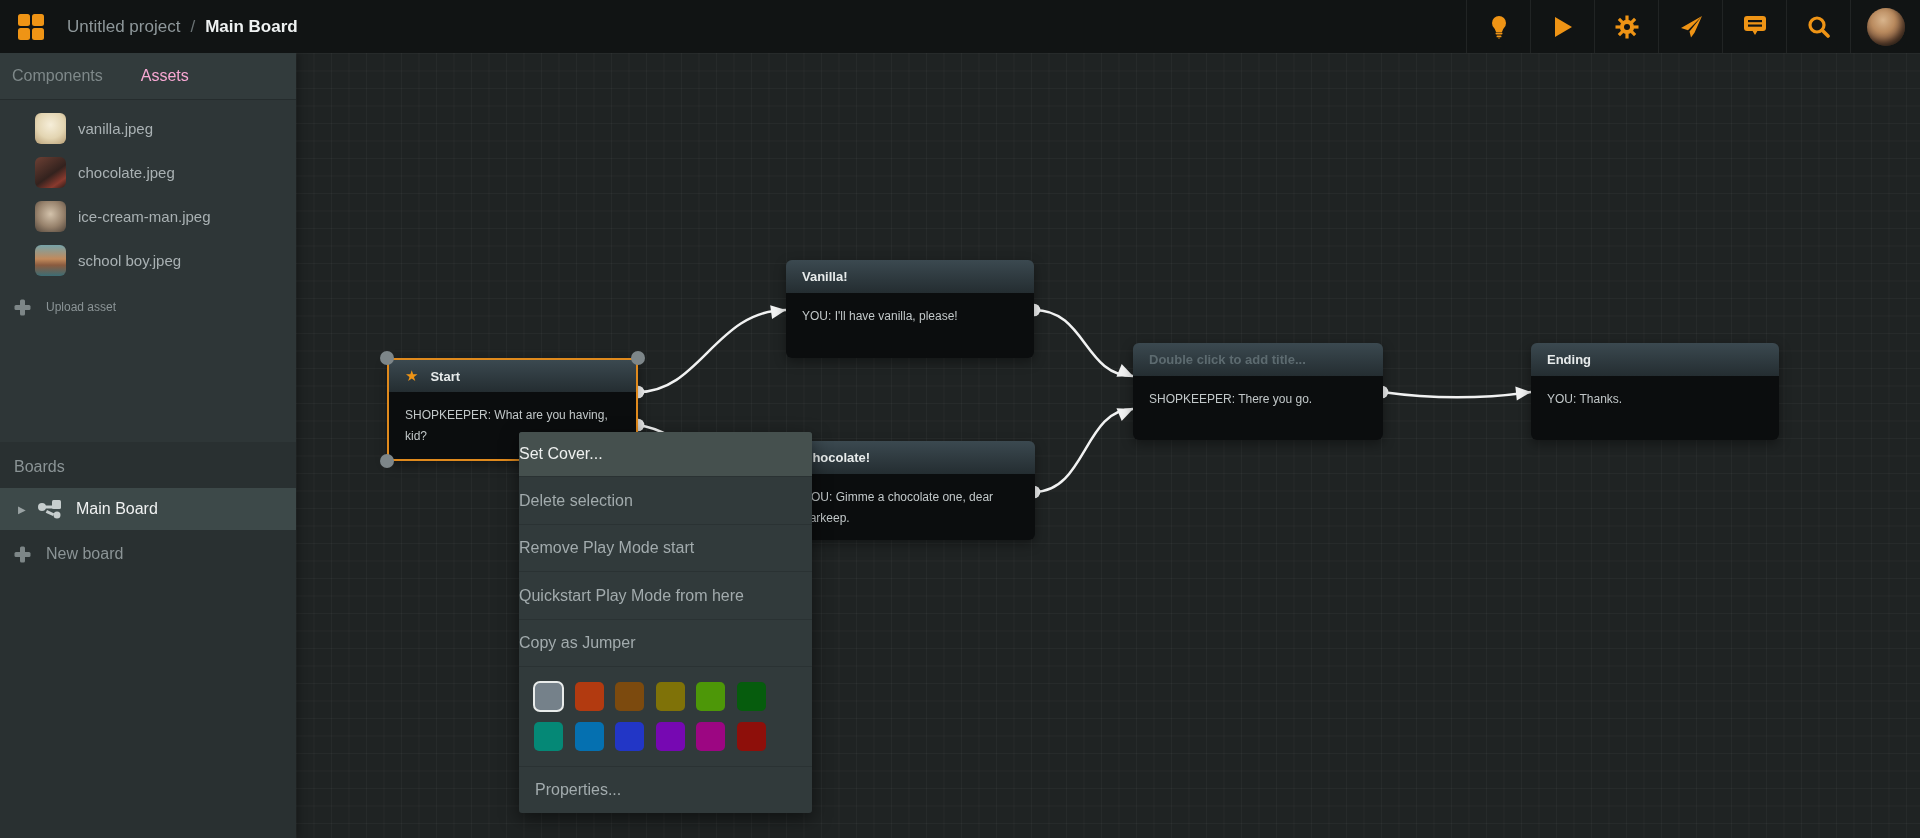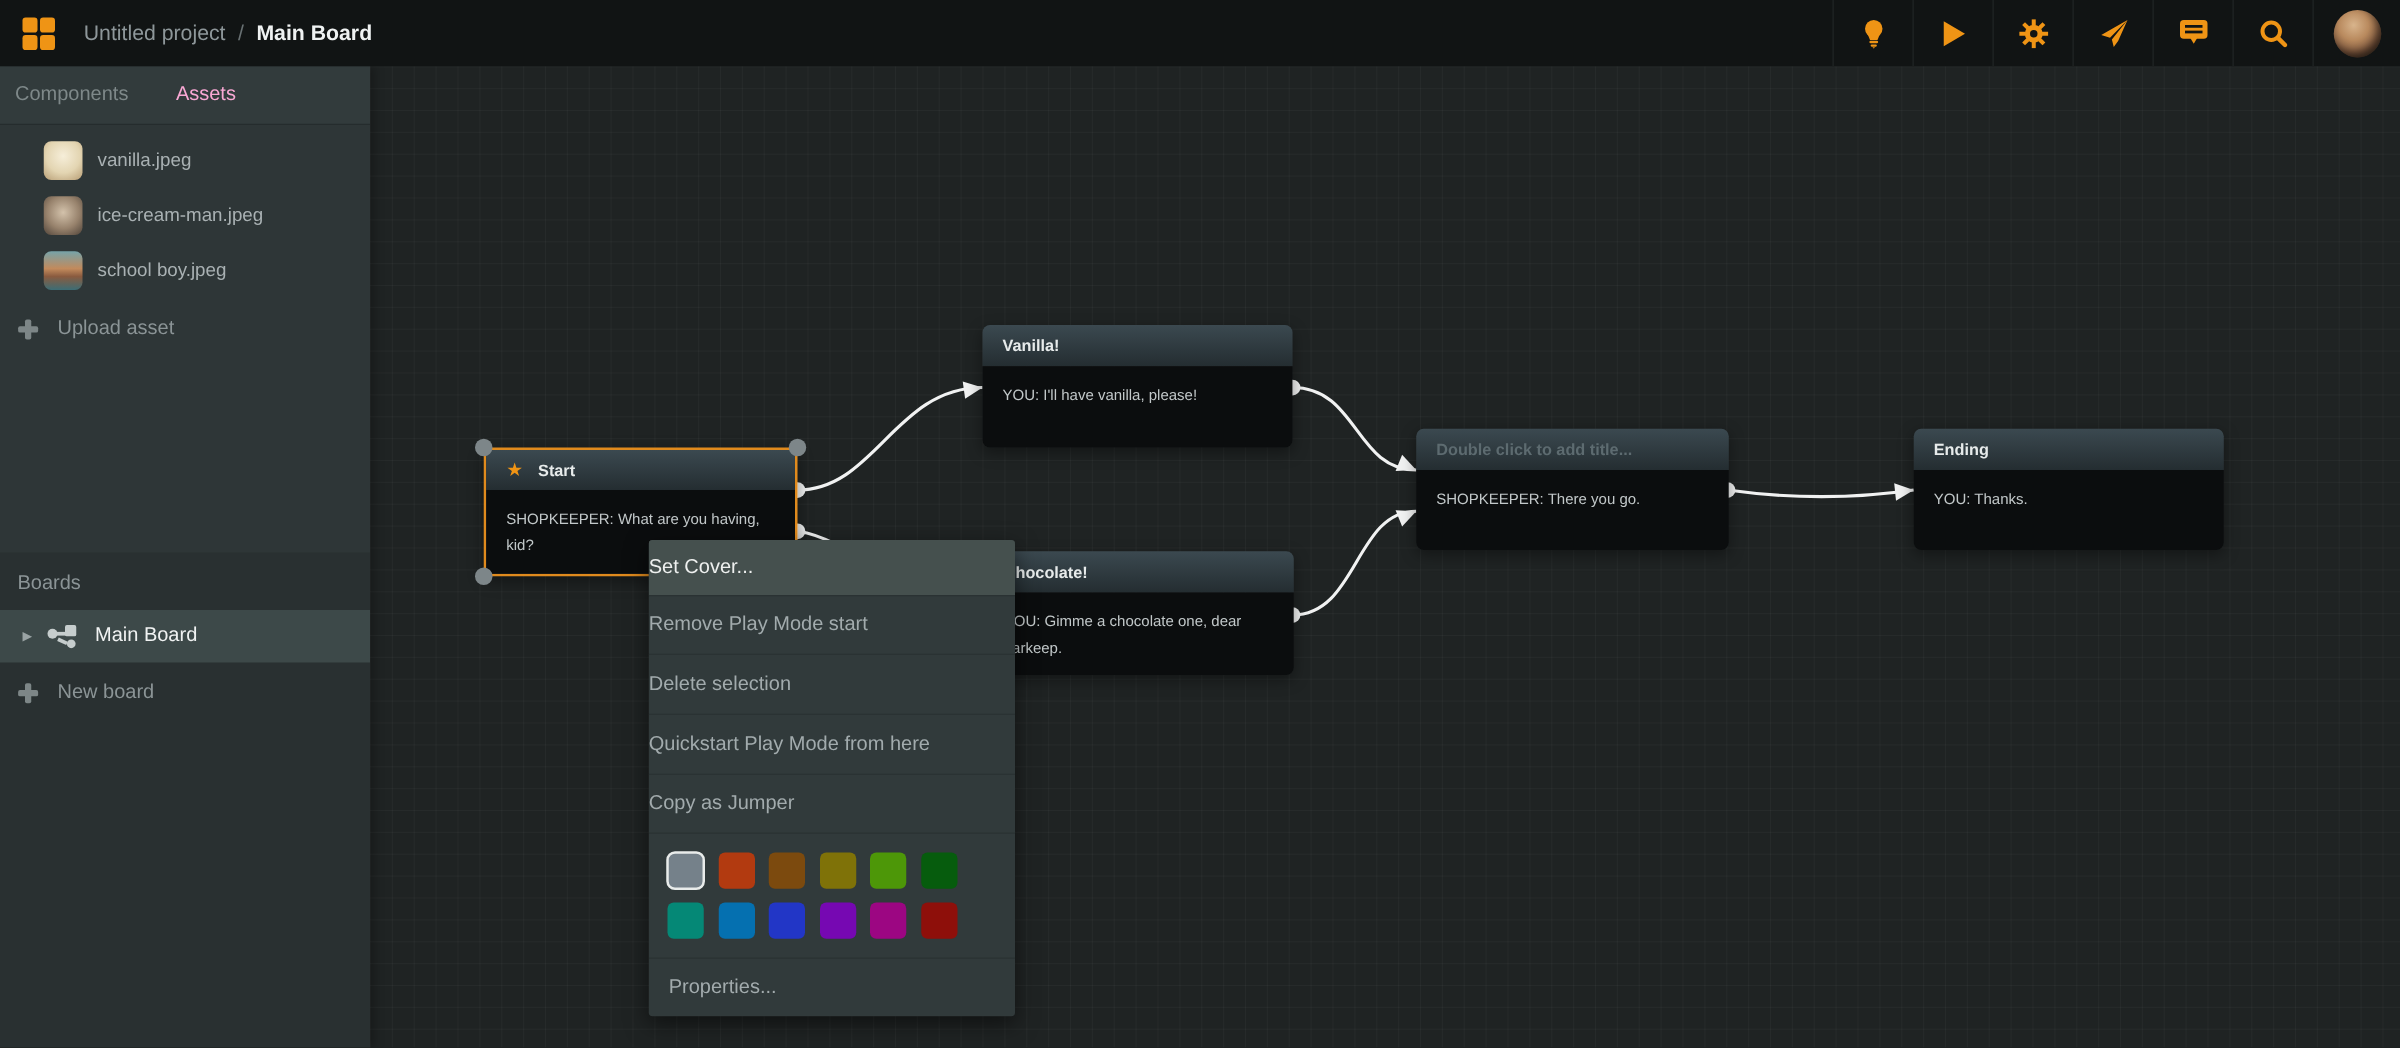--- a/index.html
+++ b/index.html
@@ -38,21 +38,21 @@
   .tab.active { color:#f9a8d4; margin-left:14px; }
   .asset-list { padding-top:6px; }
   .asset-row { height:44px; display:flex; align-items:center; padding-left:35px; gap:12px; }
   .thumb { width:31px; height:31px; border-radius:6px; flex:0 0 31px; }
   .thumb-0 { background:radial-gradient(circle at 50% 38%, #f6eed9 0%, #e3d5b2 55%, #b79d74 100%); }
   .thumb-1 { background:linear-gradient(145deg,#6d4034 0%, #33221e 55%, #8a3a2e 80%, #2a1b18 100%); }
   .thumb-2 { background:radial-gradient(circle at 50% 42%, #d3c2ab 0%, #97826c 55%, #4f4339 100%); }
   .thumb-3 { background:linear-gradient(180deg,#76a3a9 0%, #c28a5c 45%, #8a5b3f 65%, #3c6d75 100%); }
   .asset-name { font-size:15px; color:#a9b1b3; }
   .upload-row { height:34px; margin-top:8px; display:flex; align-items:center; padding-left:13px; gap:14px;
-                font-size:16px; color:#8b9496; }
+                font-size:12px; color:#8b9496; }
   .boards { position:absolute; left:0; top:389px; width:296px; height:396px; background:#293031; }
   .boards-header { padding:16px 0 0 14px; font-size:16px; color:#8b9496; height:46px; }
   .board-row { height:42px; background:#3d4949; display:flex; align-items:center; padding-left:18px; }
   .board-caret { color:#9aa3a4; font-family:"DejaVu Sans", sans-serif; font-size:10px; width:19px; }
   .board-icon { width:26px; margin-right:13px; display:flex; }
   .board-name { font-size:16px; color:#f0f2f2; }
   .newboard-row { height:40px; margin-top:4px; display:flex; align-items:center; padding-left:13px; gap:14px;
                   font-size:16px; color:#8b9496; }
   .plus-icon { display:flex; }
 
@@ -173,20 +173,24 @@
     <div class="tabs">
       <div class="tab inactive">Components</div>
       <div class="tab active">Assets</div>
     </div>
     <div class="asset-list">
       <div class="asset-row">
         <div class="thumb thumb-0"></div>
         <div class="asset-name">vanilla.jpeg</div>
       </div>
       <div class="asset-row">
+        <div class="thumb thumb-1"></div>
+        <div class="asset-name">chocolate.jpeg</div>
+      </div>
+      <div class="asset-row">
         <div class="thumb thumb-2"></div>
         <div class="asset-name">ice-cream-man.jpeg</div>
       </div>
       <div class="asset-row">
         <div class="thumb thumb-3"></div>
         <div class="asset-name">school boy.jpeg</div>
       </div>
       <div class="upload-row">
         <span class="plus-icon">
           <svg width="19" height="19" viewBox="0 0 19 19">
@@ -297,22 +301,22 @@
         </svg>
       </div>
       <div class="tb-avatar-cell">
         <div class="avatar"></div>
       </div>
     </div>
   </div>
 
   <div class="ctxmenu">
     <div class="mi mi-0">Set Cover...</div>
+    <div class="mi mi-1">Delete selection</div>
     <div class="mi mi-2">Remove Play Mode start</div>
-    <div class="mi mi-1">Delete selection</div>
     <div class="mi mi-3">Quickstart Play Mode from here</div>
     <div class="mi mi-4">Copy as Jumper</div>
     <div class="swatches">
       <div class="swatch-row">
         <div class="swatch selected" style="background: rgb(117, 129, 138);"></div>
         <div class="swatch" style="background: rgb(178, 58, 16);"></div>
         <div class="swatch" style="background: rgb(124, 74, 14);"></div>
         <div class="swatch" style="background: rgb(127, 114, 8);"></div>
         <div class="swatch" style="background: rgb(77, 151, 8);"></div>
         <div class="swatch" style="background: rgb(6, 92, 13);"></div>

